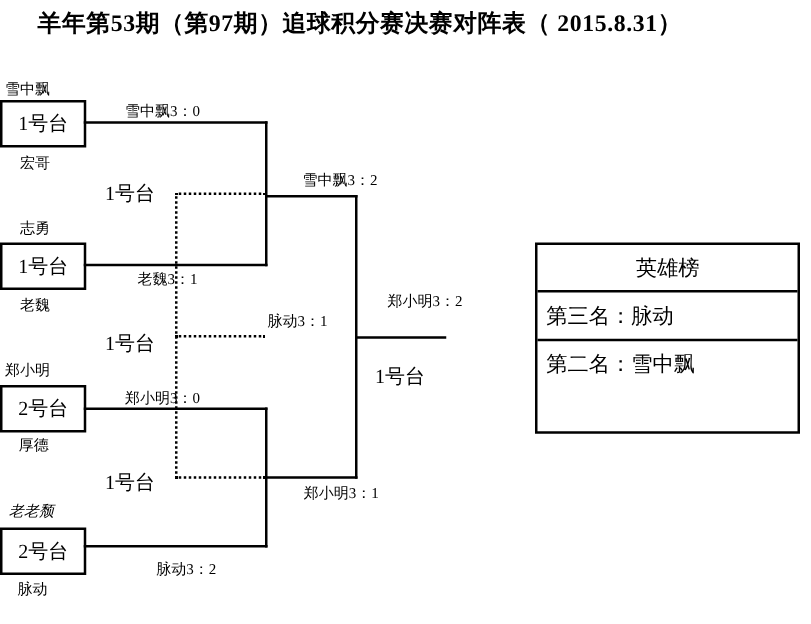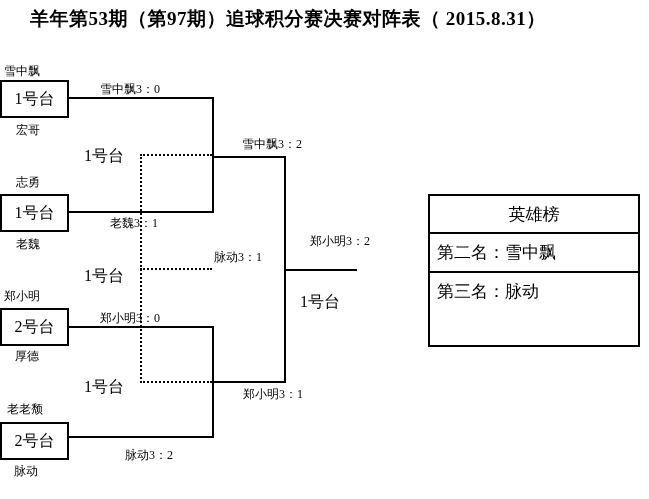--- a/index.html
+++ b/index.html
@@ -74,21 +74,21 @@
   <div class="name" style="left:16px;top:234px;">老魏</div>
   <div class="score" style="left:110px;top:215px;">老魏3：1</div>
 
   <div class="name" style="left:4px;top:286px;">郑小明</div>
   <div class="pbox" style="top:308px;">
     <span>2号台</span>
   </div>
   <div class="name" style="left:15px;top:346px;">厚德</div>
   <div class="score" style="left:100px;top:310px;">郑小明3：0</div>
 
-  <div class="name" style="left:7px;top:399px;">老老颓</div>
+  <div class="name" style="left:7px;top:399px;font-style:italic;">老老颓</div>
   <div class="pbox" style="top:422px;">
     <span>2号台</span>
   </div>
   <div class="name" style="left:14px;top:461px;">脉动</div>
   <div class="score" style="left:125px;top:447px;">脉动3：2</div>
 
   <div class="hline" style="left:67px;top:97px;width:147px;"></div>
   <div class="hline" style="left:67px;top:211px;width:147px;"></div>
   <div class="hline" style="left:67px;top:326px;width:147px;"></div>
   <div class="hline" style="left:67px;top:436px;width:147px;"></div>
@@ -114,17 +114,17 @@
   <div class="score" style="left:182px;top:249px;margin-left:32px;">脉动3：1</div>
 
   <div class="lbl" style="left:84px;top:378px;">1号台</div>
   <div class="score" style="left:243px;top:386px;">郑小明3：1</div>
 
   <div class="lbl" style="left:300px;top:293px;">1号台</div>
   <div class="score" style="left:310px;top:233px;">郑小明3：2</div>
 
   <div class="board">
     <div class="board-header">英雄榜</div>
+    <div class="board-row">第三名：脉动</div>
     <div class="board-row">第二名：雪中飘</div>
-    <div class="board-row">第三名：脉动</div>
   </div>
 
 </div>
 
 </body></html>

